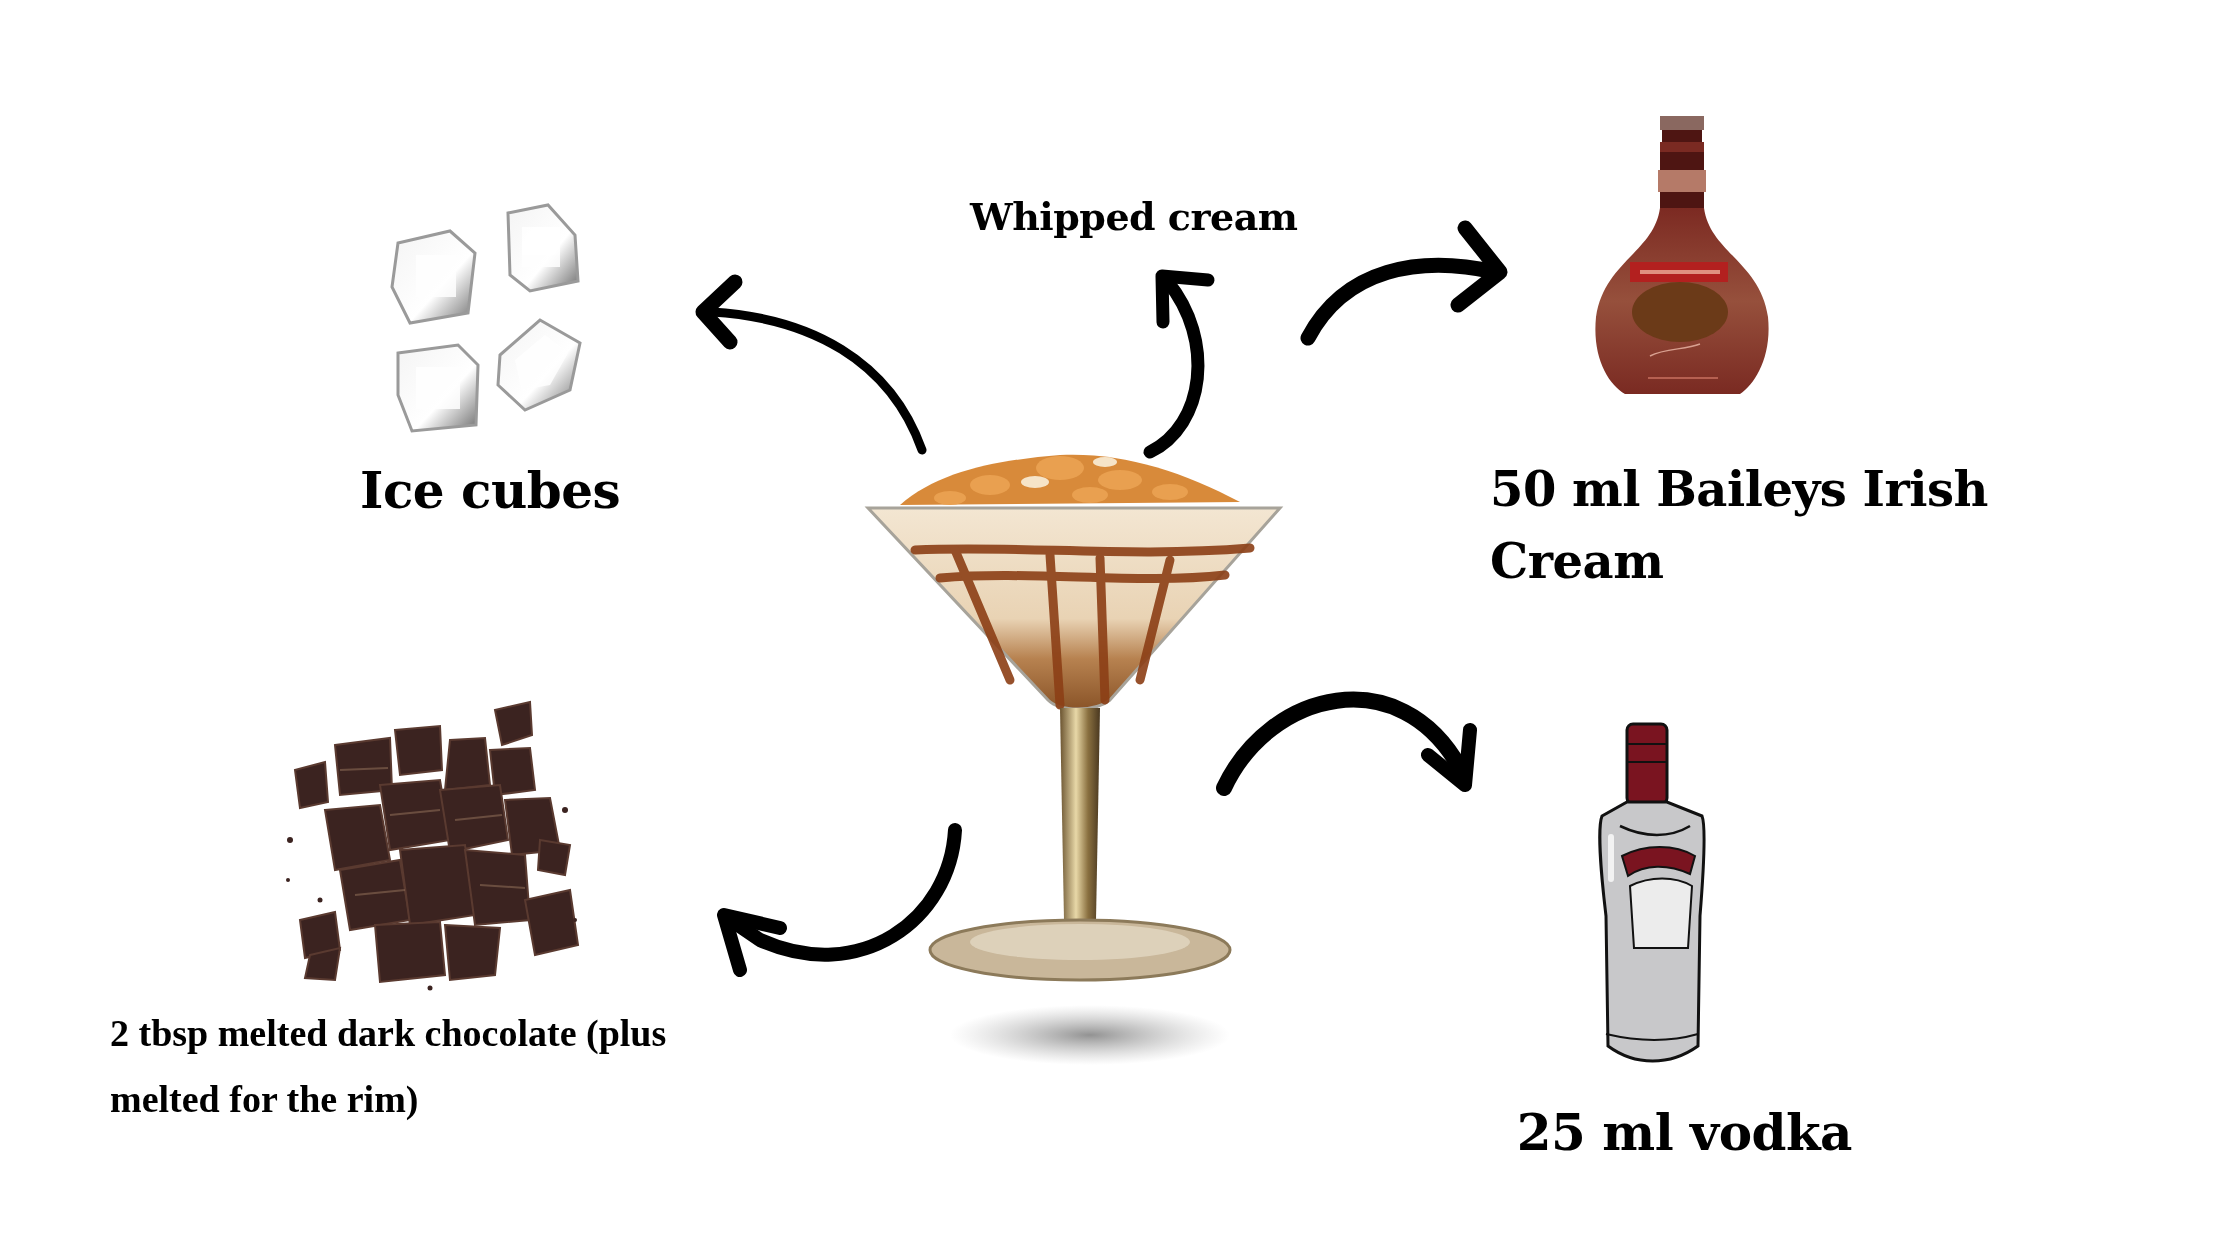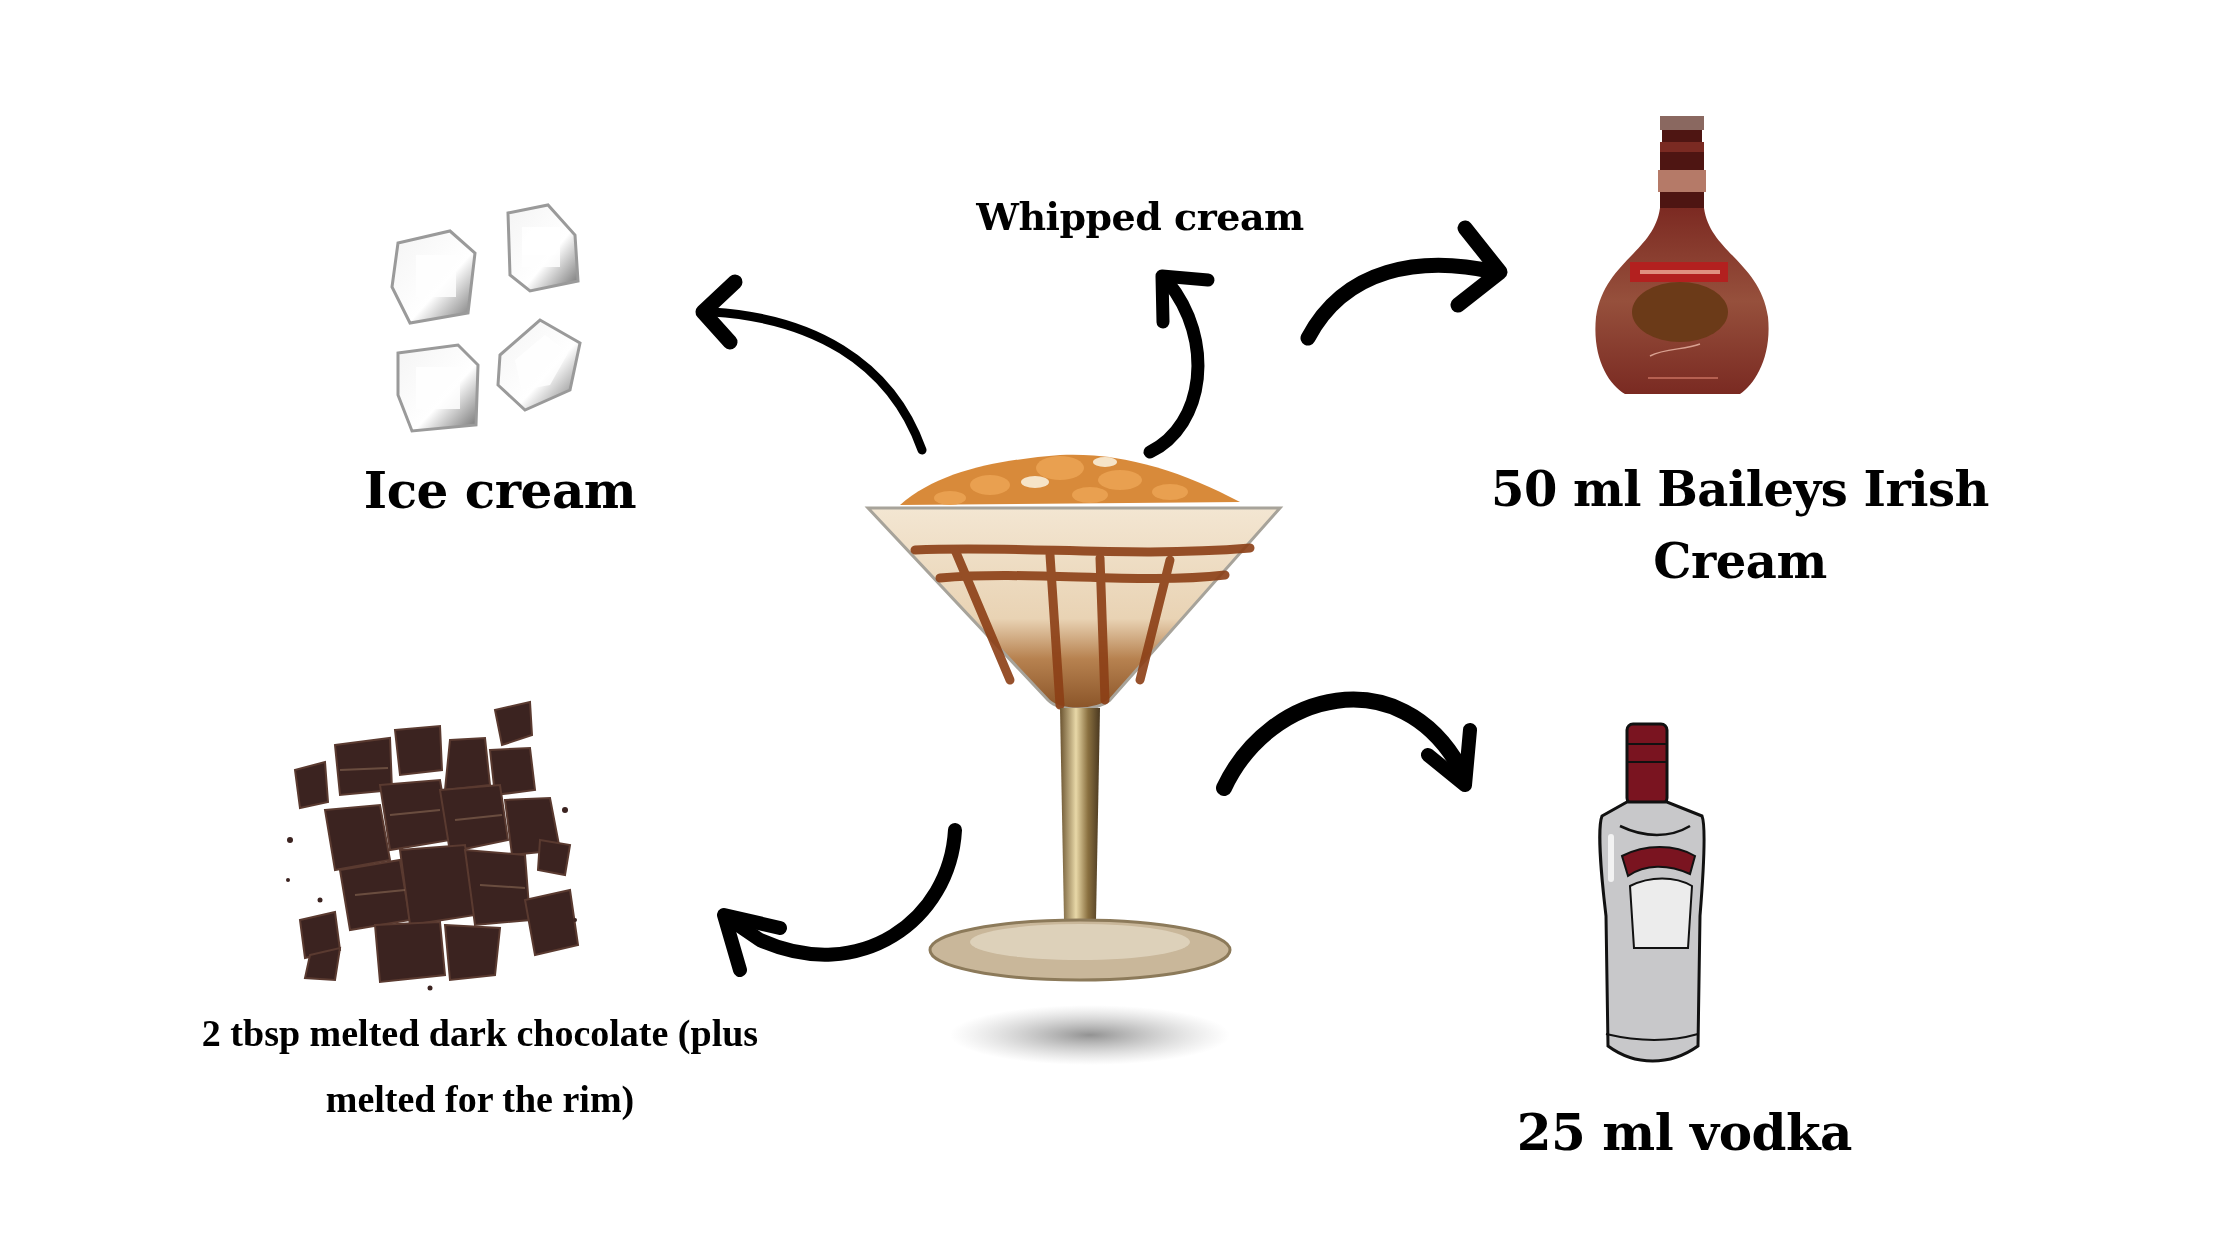--- a/index.html
+++ b/index.html
@@ -1,18 +1,18 @@
 <!DOCTYPE html>
 <html><head>
 <meta charset="utf-8">
 <style>
   html, body { margin: 0; padding: 0; background: #ffffff; }
   body { width: 2240px; height: 1260px; position: relative; overflow: hidden;
          font-family: "DejaVu Serif", "Liberation Serif", serif; color: #000; }
-  .label { position: absolute; font-weight: bold; text-align: center; line-height: 1.3; letter-spacing: -0.5px; }
+  .label { position: absolute; font-weight: bold; text-align: left; line-height: 1.3; letter-spacing: -0.5px; }
   .label-ice { left: 360px; top: 458px; width: 280px; font-size: 50px; }
   .label-whipped { left: 970px; top: 192px; width: 340px; font-size: 38px; }
   .label-baileys { left: 1490px; top: 440px; width: 500px; font-size: 48px; line-height: 72px; margin-top: 13px; }
   .label-chocolate { left: 110px; top: 1000px; width: 740px; font-size: 38px; line-height: 66px;
                      font-family: "Liberation Serif", serif; letter-spacing: 0; }
   .label-vodka { left: 1490px; top: 1100px; width: 340px; font-size: 50px; text-align: right; padding-left: 22px; }
   .art { position: absolute; }
   svg { display: block; }
 </style>
 </head>
@@ -188,21 +188,21 @@
   <line x1="37" y1="28" x2="77" y2="28" stroke="#111" stroke-width="2"></line>
   <line x1="37" y1="46" x2="77" y2="46" stroke="#111" stroke-width="2"></line>
   <path d="M37,86 L77,86 L112,100 C116,110 114,150 110,200 L108,330 C80,350 45,350 18,330 L16,200 C10,150 8,110 12,100 Z" fill="#c8c8ca" stroke="#111" stroke-width="3"></path>
   <path d="M30,110 C55,122 80,122 100,110" stroke="#111" stroke-width="2.5" fill="none"></path>
   <path d="M32,140 C55,128 85,128 105,140 L100,158 C78,148 55,148 38,160 Z" fill="#7a1420" stroke="#111" stroke-width="2"></path>
   <path d="M40,170 C60,160 85,160 102,170 L98,232 L44,232 Z" fill="#ececec" stroke="#111" stroke-width="2"></path>
   <path d="M16,318 C50,326 80,326 108,318" stroke="#111" stroke-width="2" fill="none"></path>
   <rect x="18" y="118" width="6" height="48" rx="3" fill="#f2f2f2"></rect>
 </svg>
 
-<div class="label label-ice">Ice cream</div>
+<div class="label label-ice">Ice cubes</div>
 <div class="label label-whipped">Whipped cream</div>
 <div class="label label-baileys">
   <div>50 ml Baileys Irish</div>
   <div>Cream</div>
 </div>
 <div class="label label-chocolate">
   <div>2 tbsp melted dark chocolate (plus</div>
   <div>melted for the rim)</div>
 </div>
 <div class="label label-vodka">25 ml vodka</div>

